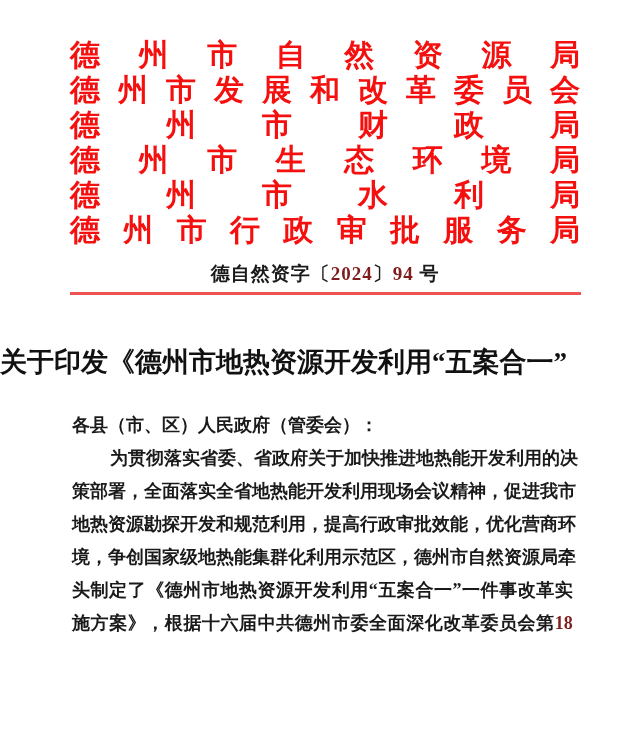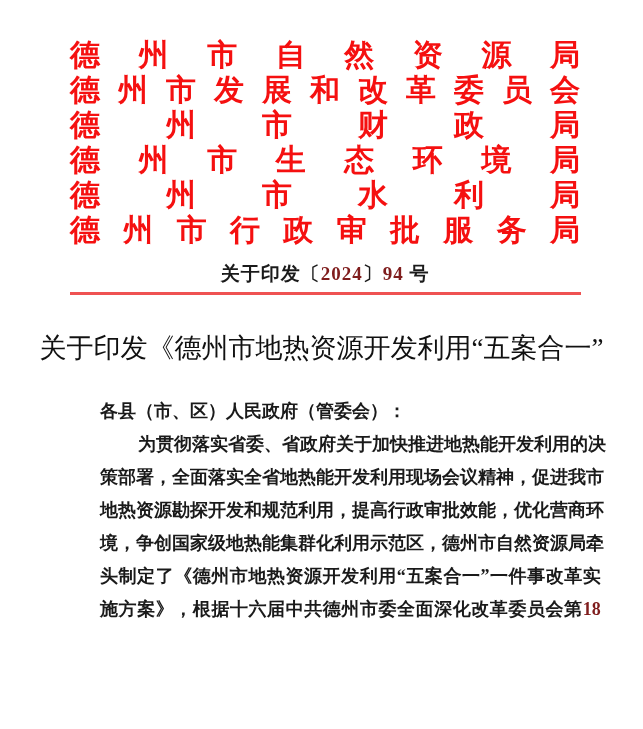--- a/index.html
+++ b/index.html
@@ -50,30 +50,30 @@
   }
   
   .red-rule {
     margin: 7px 0 0 70px;
     width: 511px;
     height: 3px;
     background: #ef5252;
   }
   
   .doc-title {
-    margin-top: 34px;
-    text-align: center;
+    margin-top: 48px;
+    text-align: left;
     font-size: 27px;
     line-height: 38px;
-    font-weight: normal;
+    font-weight: bold;
     color: #111111;
   }
   
   .doc-body {
-    margin: 28px 70px 0 100px;
+    margin: 28px 70px 0 72px;
     width: 501px;
     font-size: 18px;
     font-weight: bold;
     color: #1a1a1a;
     line-height: 33px;
   }
   .body-line {
     height: 33px;
     white-space: nowrap;
   }
@@ -149,21 +149,21 @@
         <span>政</span>
         <span>审</span>
         <span>批</span>
         <span>服</span>
         <span>务</span>
         <span>局</span>
       </div>
     </div>
 
   <div class="doc-number-wrap">
-    <span class="doc-number"><span>关于印发〔</span><span class="num">2024</span><span>〕</span><span class="num">94</span><span> 号</span></span>
+    <span class="doc-number"><span>德自然资字〔</span><span class="num">2024</span><span>〕</span><span class="num">94</span><span> 号</span></span>
   </div>
 
   <div class="red-rule"></div>
 
   <div class="doc-title">
     <div>关于印发《德州市地热资源开发利用“五案合一”</div>
   </div>
 
   <div class="doc-body">
       <div class="body-line"><span>各县（市、区）人民政府（管委会）：</span></div>

